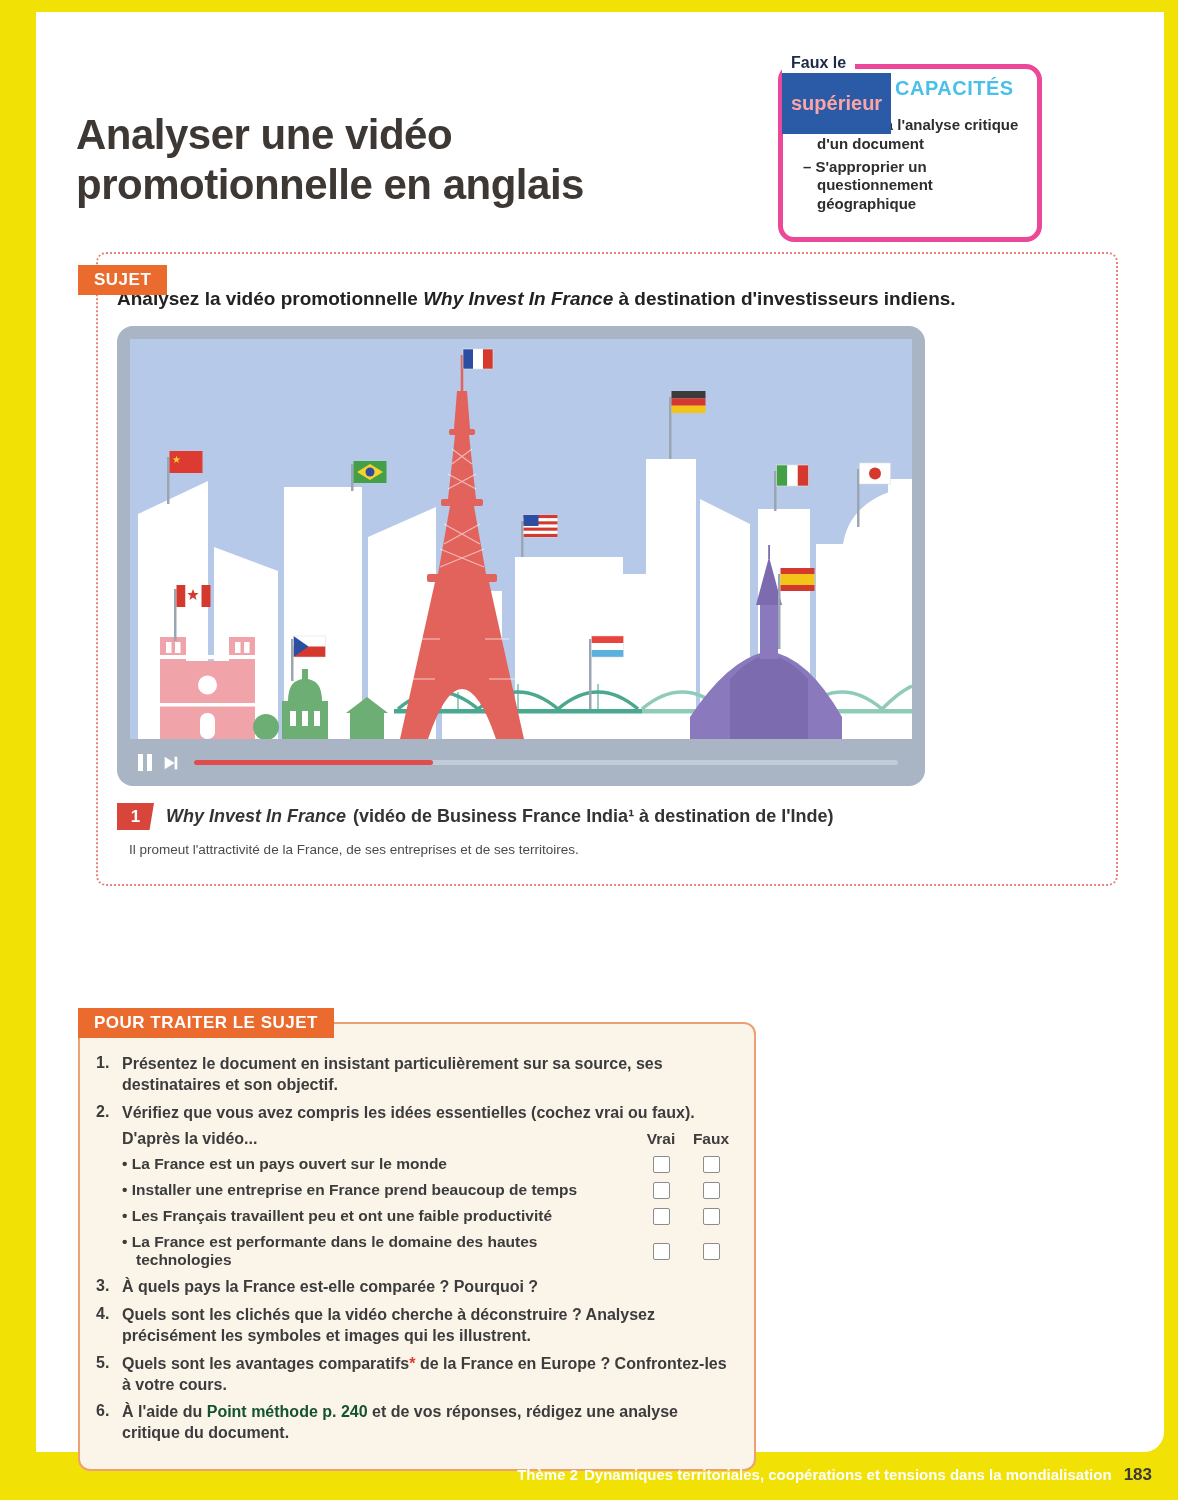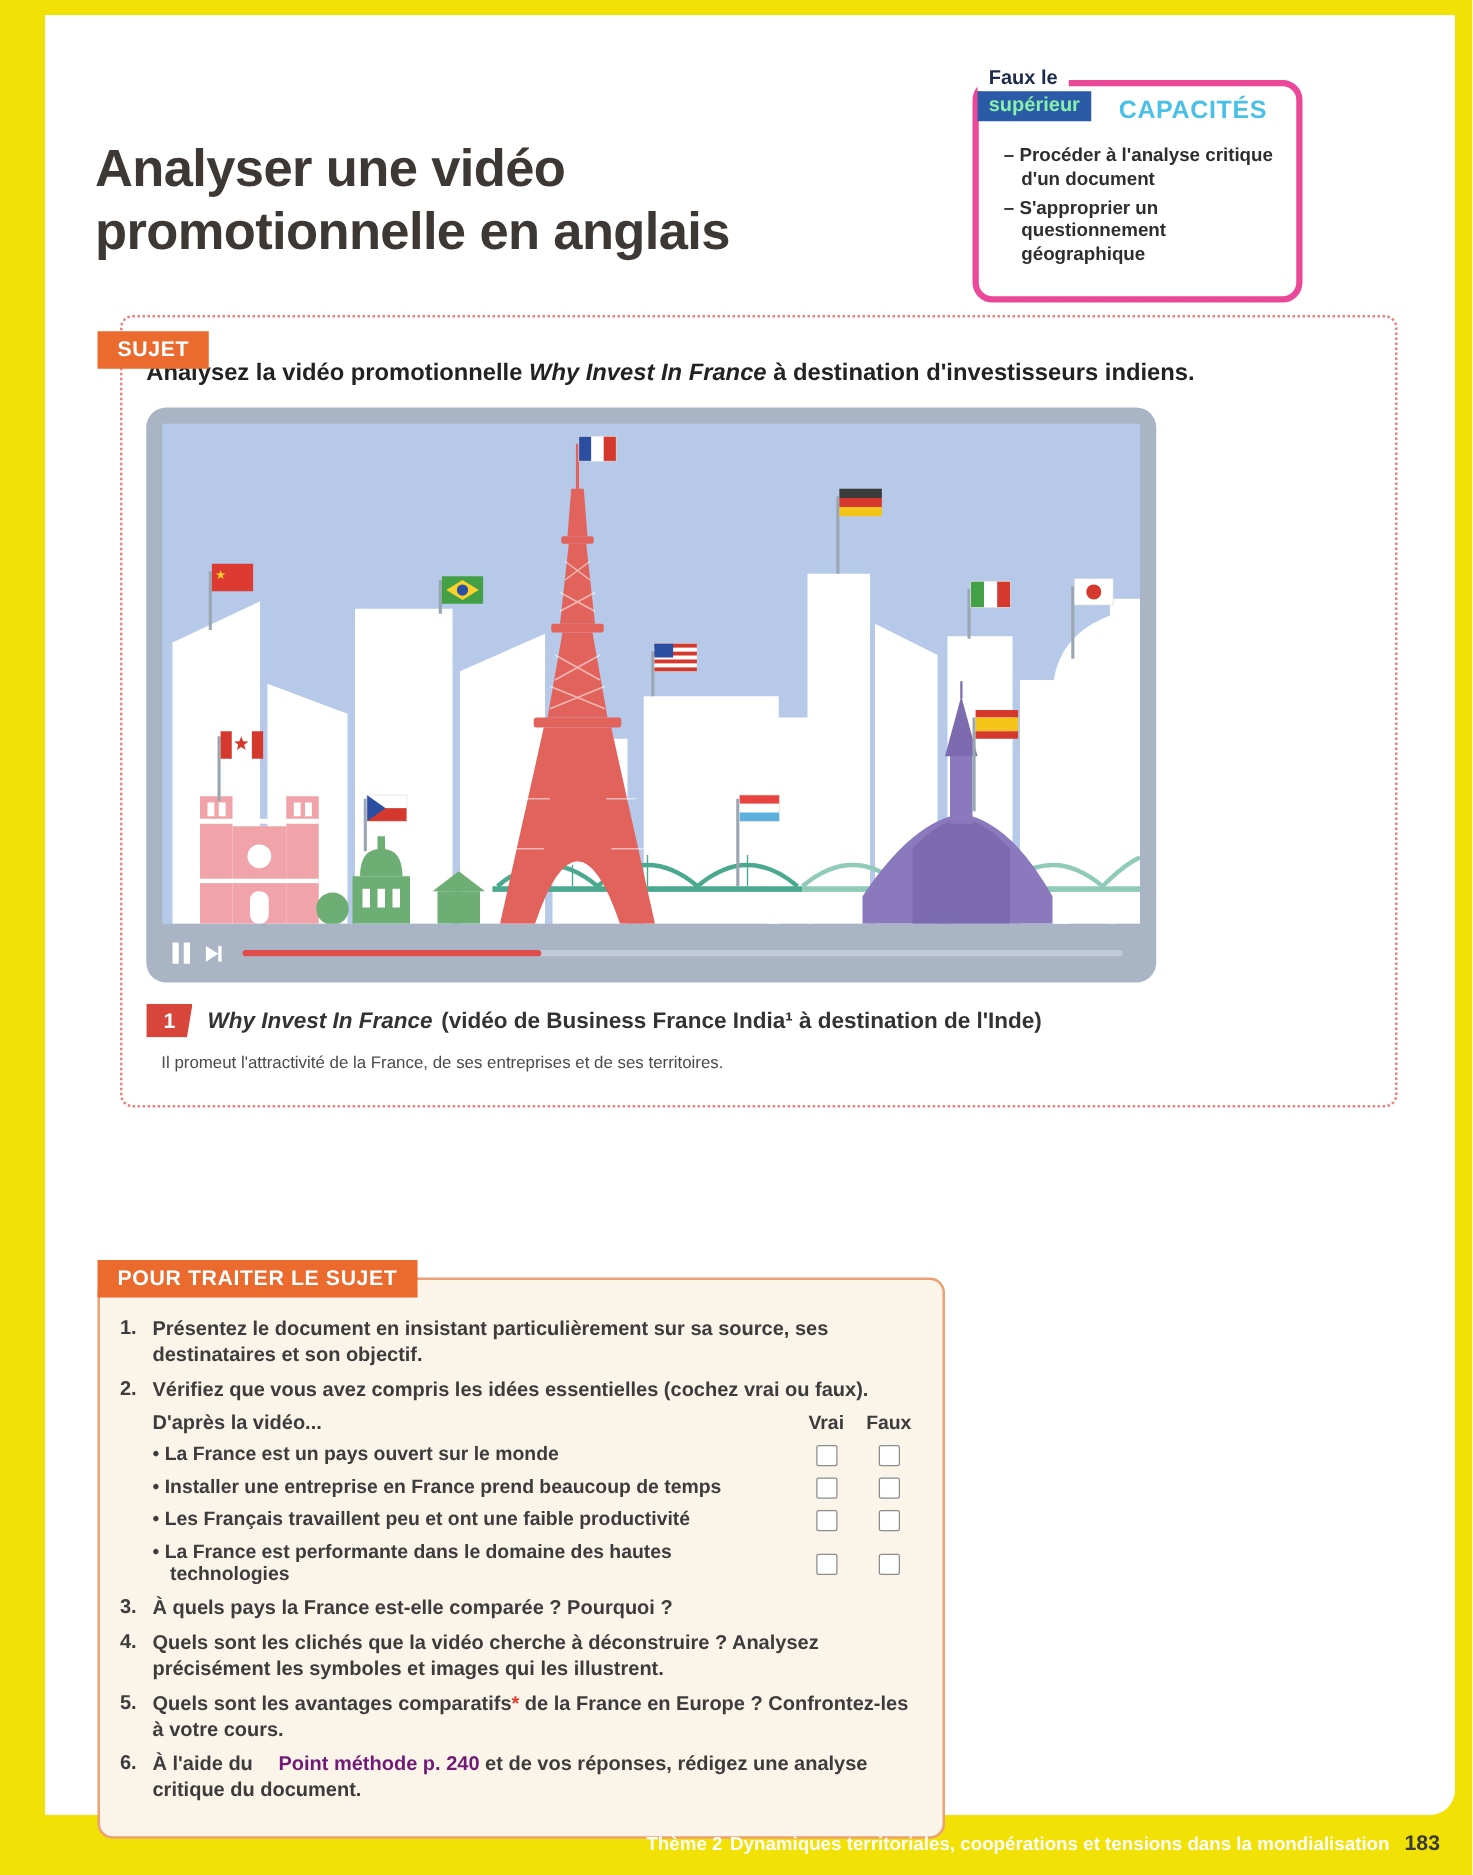--- a/index.html
+++ b/index.html
@@ -8,21 +8,21 @@
 
   .page { position:relative; width:1178px; height:1500px; background:#f1e104; overflow:hidden; }
   .paper { position:absolute; left:36px; top:12px; width:1128px; height:1440px; background:#ffffff; border-radius:0 0 20px 0; }
 
   
   .title { position:absolute; left:40px; top:98px; font-size:42px; line-height:1.18; font-weight:bold; color:#3e3835; letter-spacing:-0.5px; }
 
   
   .vs-badge { position:absolute; left:746px; top:40px; z-index:3; font-weight:bold; }
   .vs-top { display:block; width:max-content; background:#ffffff; color:#1c2b4a; font-size:16px; padding:2px 9px 1px; }
-  .vs-bottom { display:block; width:max-content; background:#2b5aa7; color:#86efac; font-size:16px; padding:3px 9px; }
+  .vs-bottom { display:block; width:max-content; background:#2b5aa7; color:#fca5a5; font-size:20px; padding:19px 9px; }
 
   
   .cap-box { position:absolute; left:742px; top:52px; width:264px; min-height:178px; background:#fff; border:5px solid #ec4899; border-radius:16px; padding:8px 12px 14px 20px; z-index:2; }
   .cap-title { margin-left:92px; color:#4ac0e8; font-weight:bold; font-size:20px; letter-spacing:0.5px; }
   .cap-list { list-style:none; margin-top:16px; }
   .cap-list li { font-size:15px; font-weight:bold; color:#2e2e2e; line-height:1.25; margin-bottom:4px; padding-left:14px; text-indent:-14px; }
   .cap-list li::before { content:"– "; }
 
   
   .sec-label { position:absolute; background:#ea6b2d; color:#fff; font-weight:bold; font-size:17px; padding:5px 16px; letter-spacing:0.5px; z-index:2; }
@@ -50,21 +50,21 @@
   .caption p { font-size:18px; font-weight:bold; color:#333; }
   .caption .it { font-style:italic; margin-right:2px; }
   .footnote { margin:10px 0 0 12px; font-size:13.5px; color:#4a4a4a; line-height:1.45; }
 
   
   .questions-box { position:absolute; left:42px; top:1010px; width:678px; min-height:392px; background:#fbf4e9; border:2px solid #eba173; border-radius:12px; padding:30px 18px 18px 16px; }
   .q-row { display:flex; margin-bottom:7px; }
   .q-num { width:26px; flex:0 0 26px; font-weight:bold; font-size:16px; color:#3c3c3c; }
   .q-text { flex:1; font-weight:bold; font-size:16px; color:#3c3c3c; line-height:1.3; }
   .red-star { color:#e0392e; }
-  .method-link { color:#701a75; cursor:pointer;margin-left:16px; }
+  .method-link { color:#14532d; cursor:pointer; }
   .q2-block { margin:2px 0 8px 26px; }
   .vf-header, .stmt { display:flex; align-items:center; }
   .vf-header { margin-bottom:7px; }
   .q2-intro { flex:1; font-weight:bold; font-size:16px; color:#3c3c3c; }
   .vf-col { width:50px; flex:0 0 50px; display:flex; justify-content:center; font-weight:bold; font-size:15.5px; color:#3c3c3c; }
   .stmt { margin-bottom:8px; }
   .stmt-text { flex:1; font-weight:bold; font-size:15.5px; color:#3c3c3c; padding-left:14px; text-indent:-14px; }
   .stmt-text::before { content:"• "; }
   .checkbox { width:17px; height:17px; background:#fff; border:1.5px solid #8c8c8c; border-radius:2px; cursor:pointer; }
 

